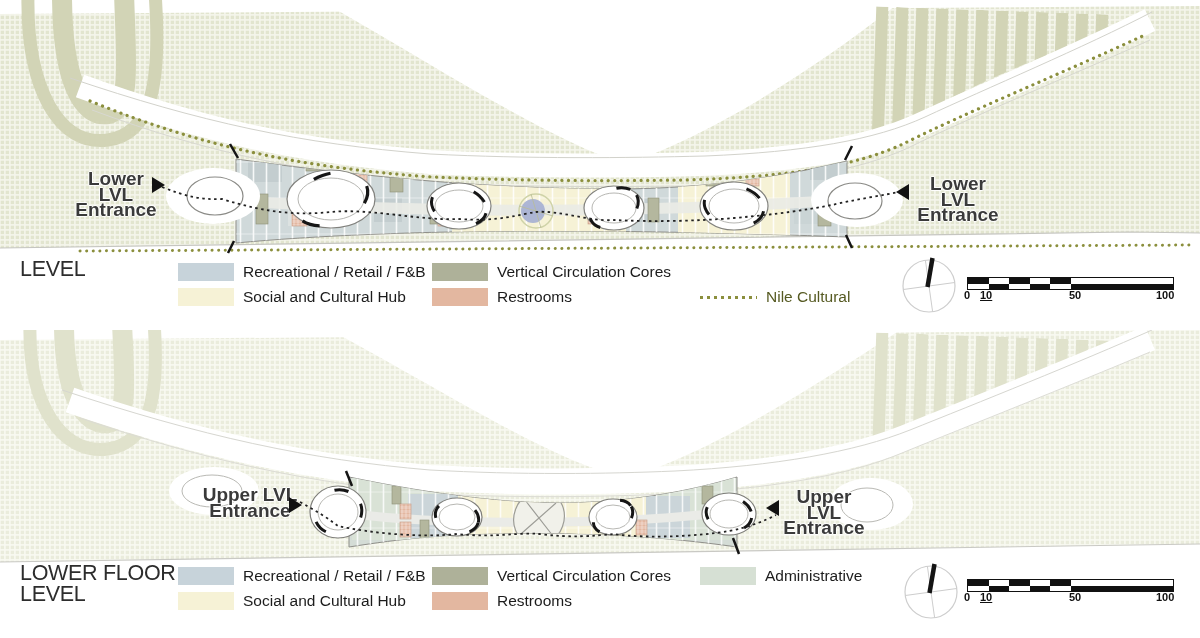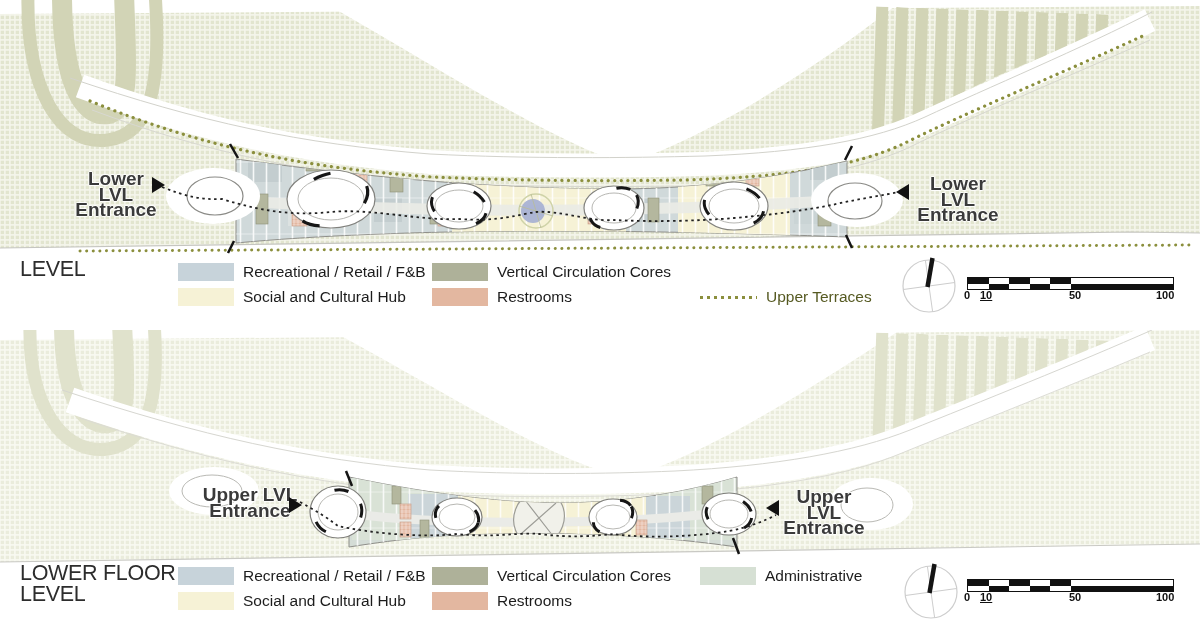--- a/index.html
+++ b/index.html
@@ -304,21 +304,21 @@
   <div class="lg-row" style="left:432px;top:263px">
     <span class="swatch" style="background: rgb(174, 177, 153);"></span>
     <span class="lg-label">Vertical Circulation Cores</span>
   </div>
   <div class="lg-row" style="left:432px;top:288px">
     <span class="swatch" style="background: rgb(227, 183, 160);"></span>
     <span class="lg-label">Restrooms</span>
   </div>
   <div class="lg-row" style="left:700px;top:288px">
     <span class="dotkey" style="color: rgb(139, 143, 61);"></span>
-    <span class="lg-label" style="color: rgb(86, 90, 34);">Upper Terraces</span>
+    <span class="lg-label" style="color: rgb(86, 90, 34);">Nile Cultural</span>
   </div>
 
   <svg class="compass" style="left:898px;top:251px" width="62" height="64" viewBox="0 0 62 64">
     <circle cx="31" cy="35" r="26" fill="#ffffff" stroke="#cdcdcd" stroke-width="1.2"></circle>
     <g stroke="#cdcdcd" stroke-width="1" transform="rotate(-8 31 35)">
       <line x1="5" y1="35" x2="57" y2="35"></line>
       <line x1="31" y1="9" x2="31" y2="61"></line>
     </g>
     <line x1="29.5" y1="36" x2="34.5" y2="7" stroke="#141414" stroke-width="4.5"></line>
   </svg>

